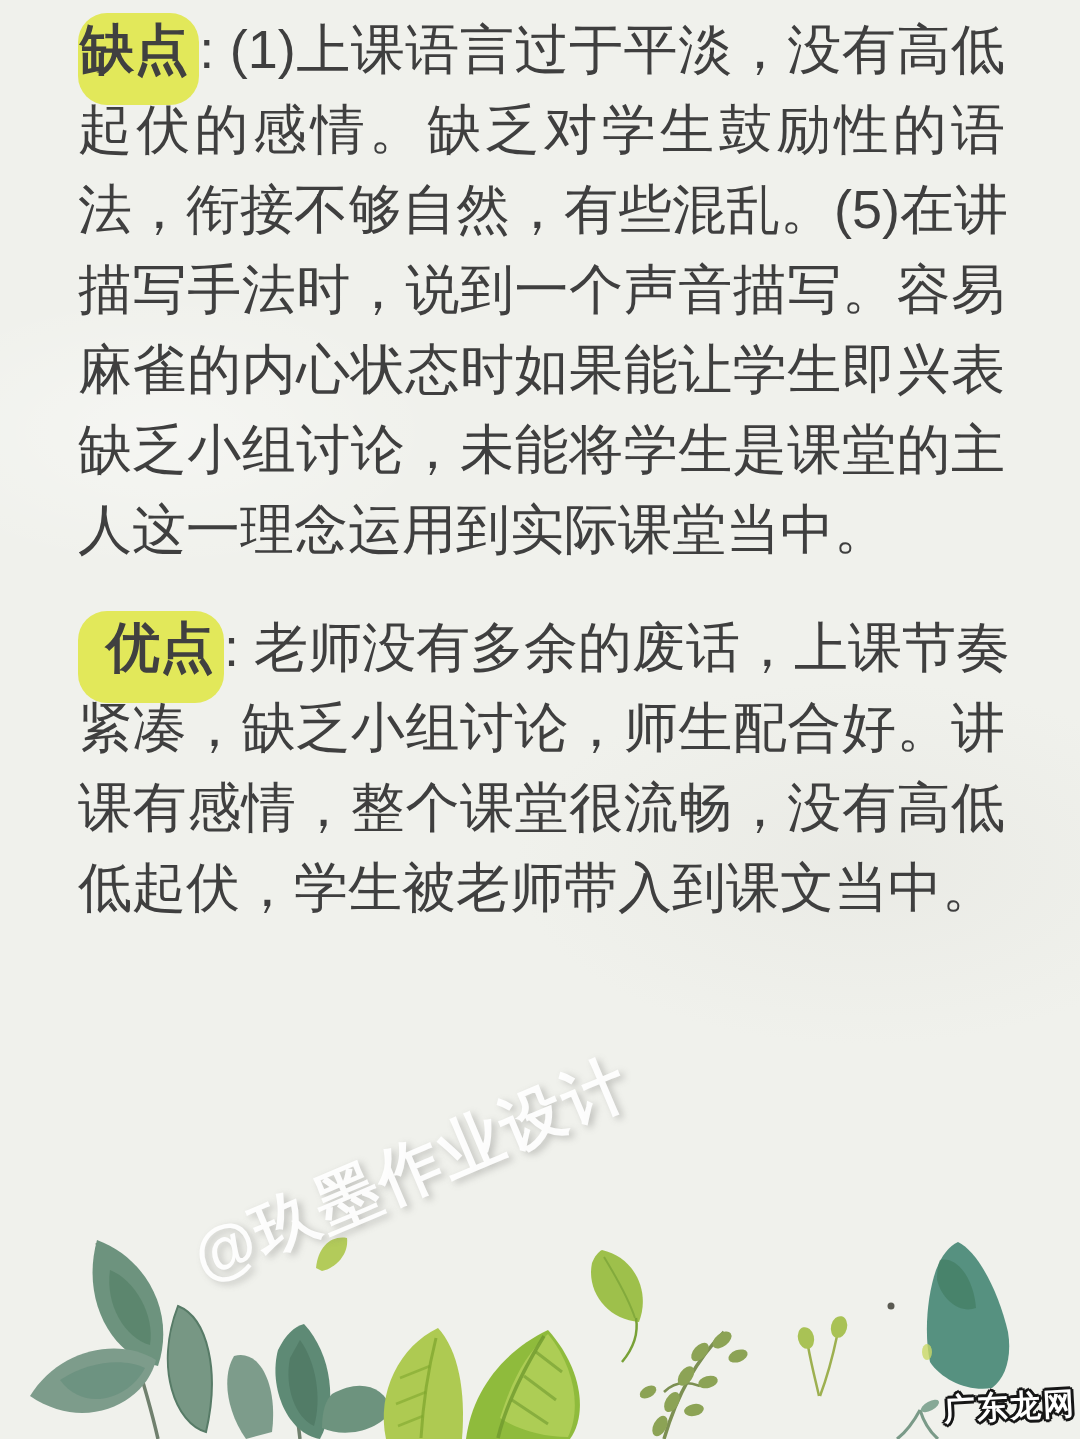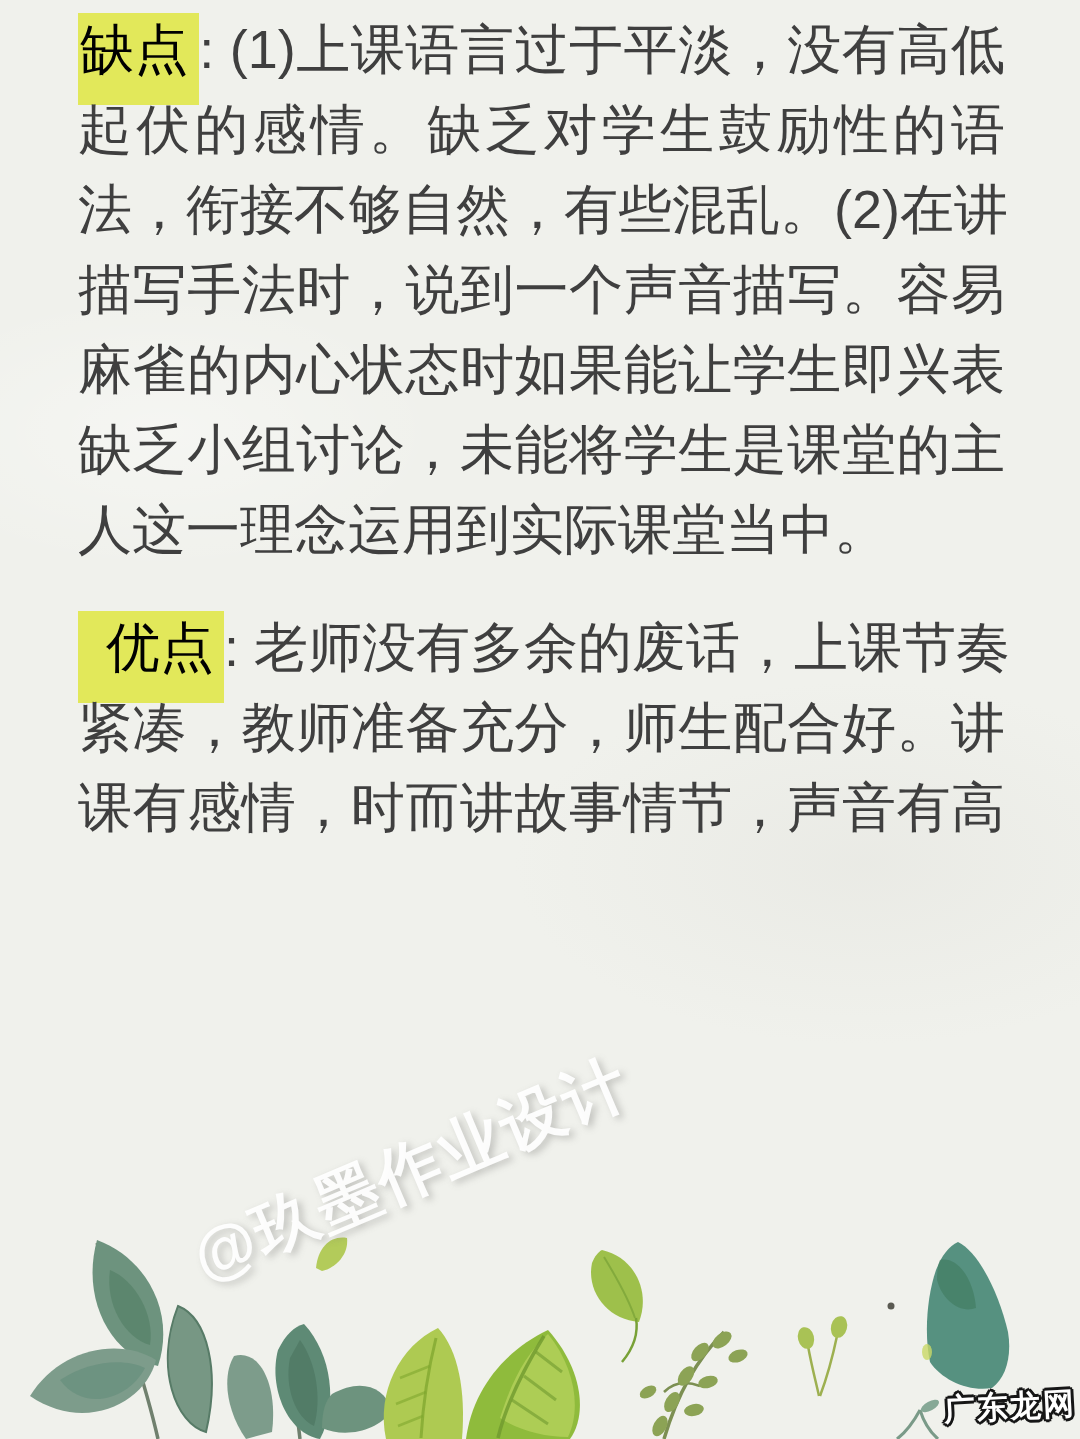--- a/index.html
+++ b/index.html
@@ -26,23 +26,24 @@
     height:80px;line-height:80px;
     font-size:54px;color:#3f3f3f;
     white-space:nowrap;
     text-align:justify;
     text-align-last:justify;
     text-justify:inter-ideograph;
   }
   .line.nojust{text-align:right;text-align-last:left;}
   .line.gap{margin-top:38px;}
   .hl{
-    font-weight:normal;color:#000000;
+    font-weight:bold;color:#404040;
     background:#e2e85a;
     padding:6px 10px 26px 2px;
+    border-radius:29px;
   }
   .watermark{
     position:absolute;left:196px;top:1218px;z-index:5;
     font-size:64px;font-weight:bold;letter-spacing:3px;
     color:rgba(255,255,255,0.93);
     white-space:nowrap;
     transform:rotate(-23deg);
     transform-origin:0 50%;
     text-shadow:3px 4px 7px rgba(110,110,105,0.35);
   }
@@ -59,28 +60,29 @@
   }
 </style>
 </head>
 <body>
 
 <div class="page" style="background: rgb(240, 241, 236);">
 
   <div class="text-block" id="text-block" style="color: rgb(63, 63, 63);">
       <div class="line"><span class="hl" style="background: rgb(226, 232, 90);">缺点</span><span>: (1)上课语言过于平淡，没有高低</span></div>
       <div class="line"><span>起伏的感情。缺乏对学生鼓励性的语</span></div>
-      <div class="line"><span>法，衔接不够自然，有些混乱。(2)在讲</span></div>
+      <div class="line"><span>法，衔接不够自然，有些混乱。(5)在讲</span></div>
       <div class="line"><span>描写手法时，说到一个声音描写。容易</span></div>
       <div class="line"><span>麻雀的内心状态时如果能让学生即兴表</span></div>
       <div class="line"><span>缺乏小组讨论，未能将学生是课堂的主</span></div>
       <div class="line nojust"><span>人这一理念运用到实际课堂当中。</span></div>
       <div class="line gap"><span class="hl" style="background: rgb(226, 232, 90); padding-left: 28px;">优点</span><span>: 老师没有多余的废话，上课节奏</span></div>
-      <div class="line"><span>紧凑，教师准备充分，师生配合好。讲</span></div>
-      <div class="line"><span>课有感情，时而讲故事情节，声音有高</span></div>
+      <div class="line"><span>紧凑，缺乏小组讨论，师生配合好。讲</span></div>
+      <div class="line"><span>课有感情，整个课堂很流畅，没有高低</span></div>
+      <div class="line nojust"><span>低起伏，学生被老师带入到课文当中。</span></div>
     </div>
 
   <div class="watermark">@玖墨作业设计</div>
 
   <svg class="leaves" viewBox="0 1180 1080 259" xmlns="http://www.w3.org/2000/svg">
 
     <g>
       <path d="M158,1439 C146,1386 118,1300 97,1243" stroke="#70806e" stroke-width="3.5" fill="none"></path>
       <path d="M126,1396 C100,1398 60,1402 34,1396" stroke="#70806e" stroke-width="3" fill="none"></path>
       <path d="M97,1240 C146,1258 176,1312 158,1366 C114,1358 80,1302 97,1240 Z" fill="#6d937e"></path>

